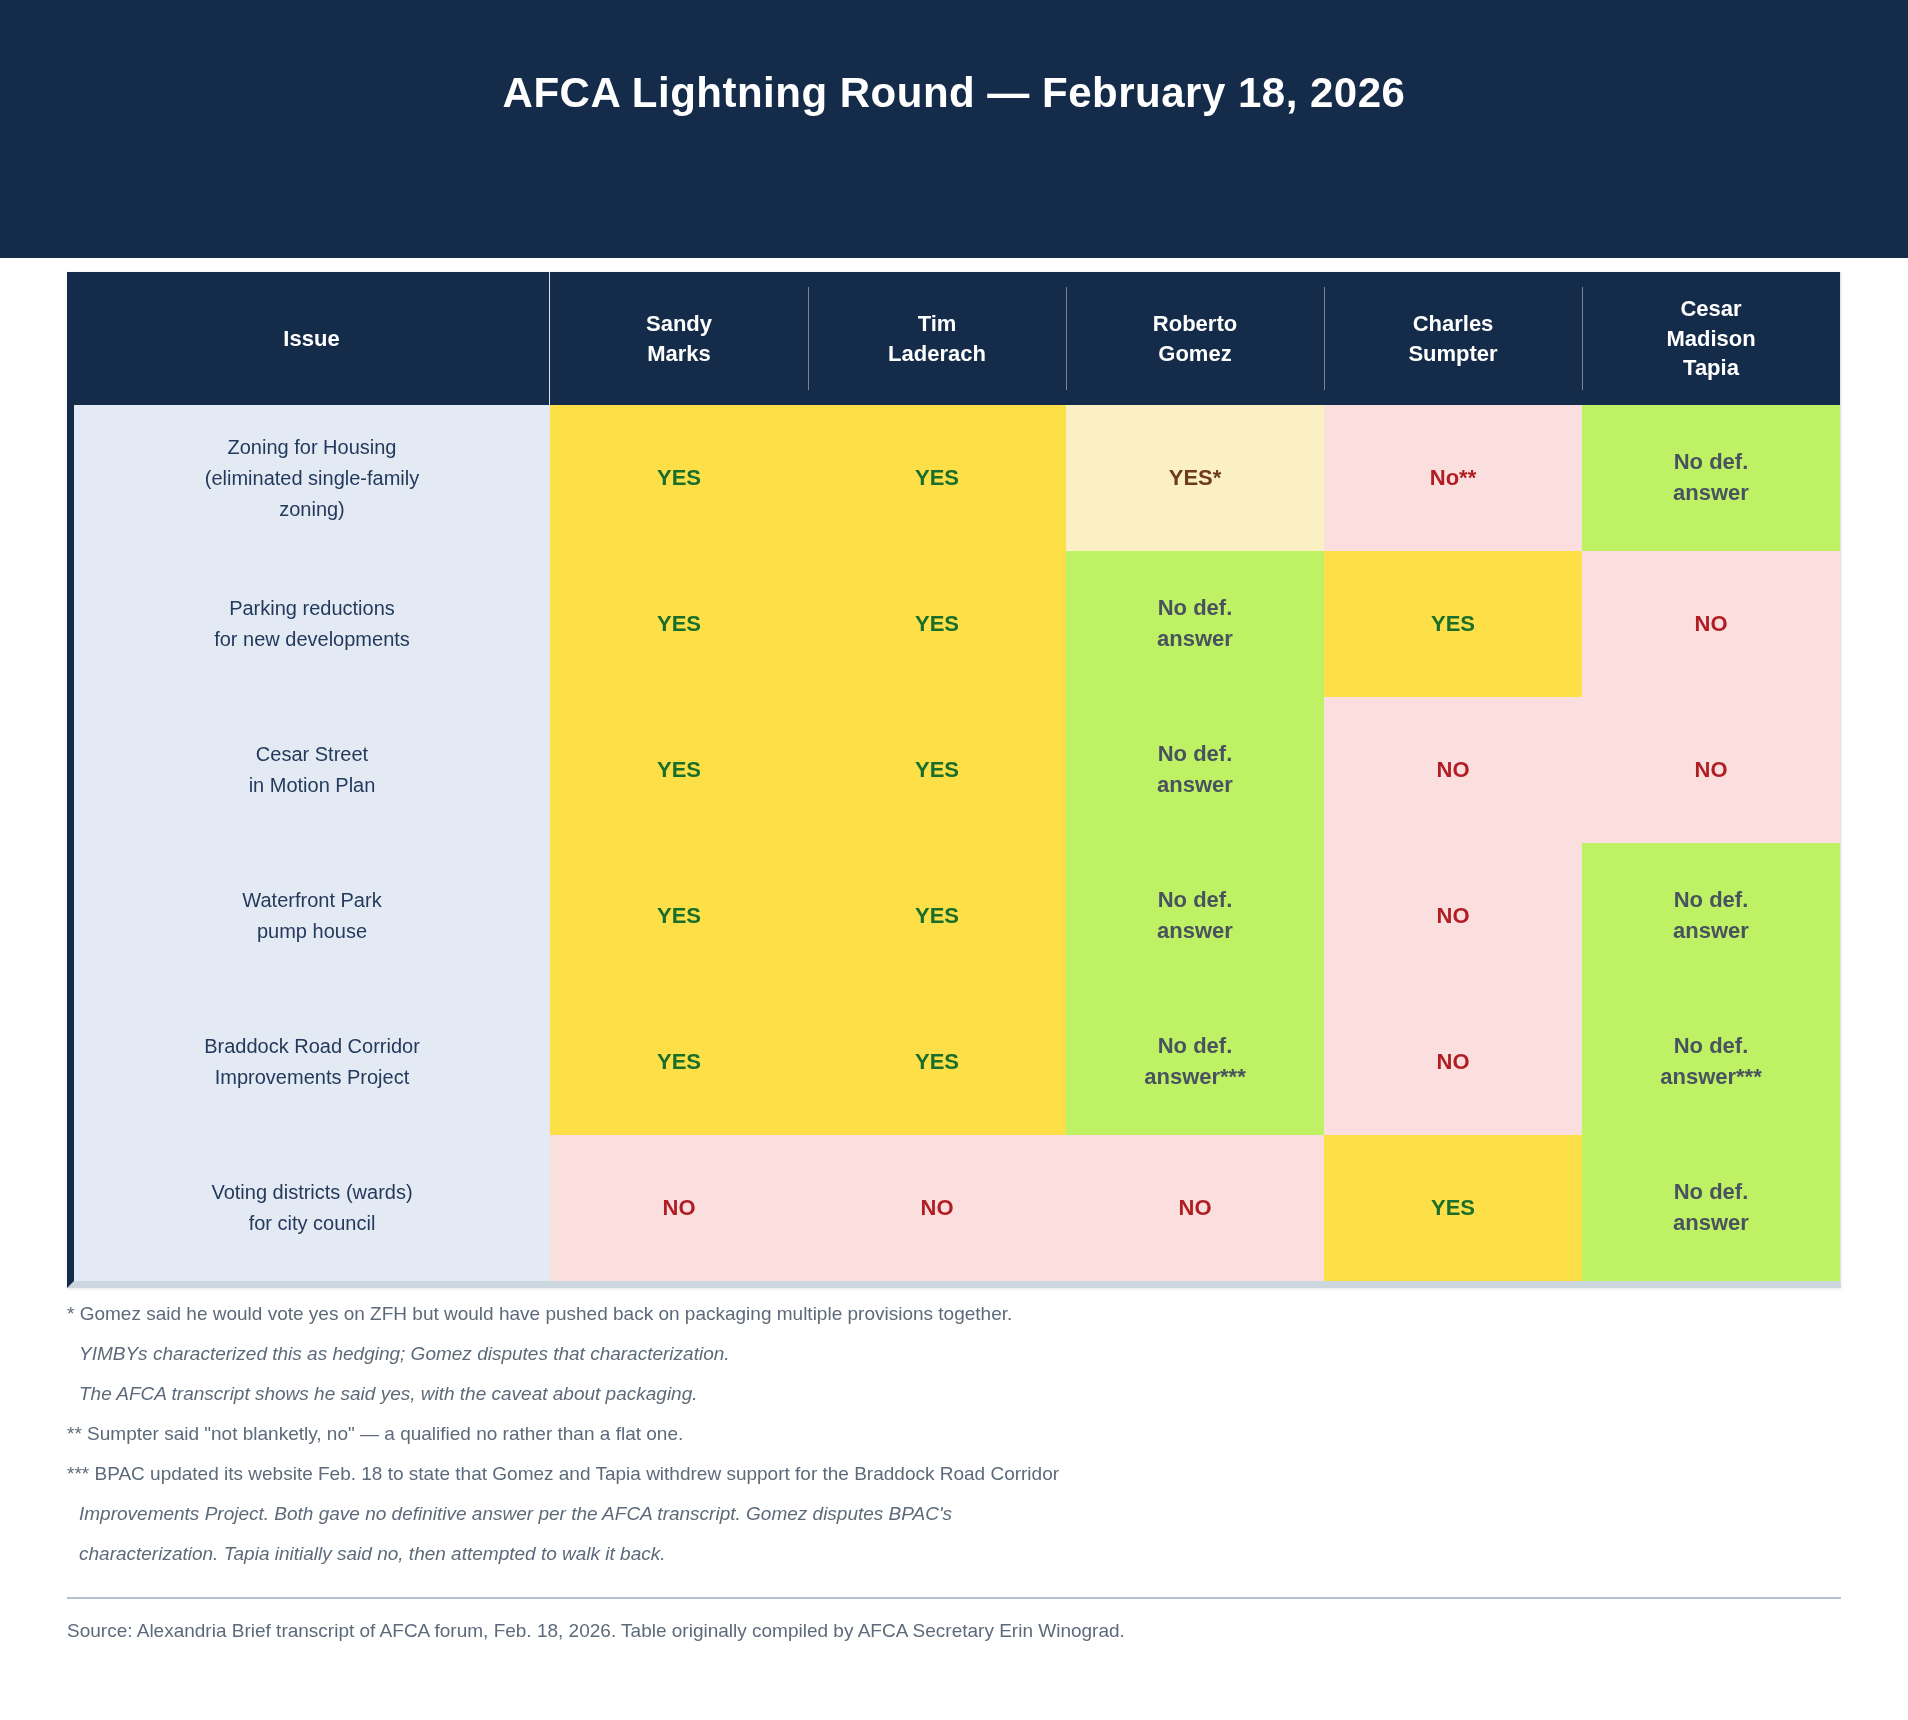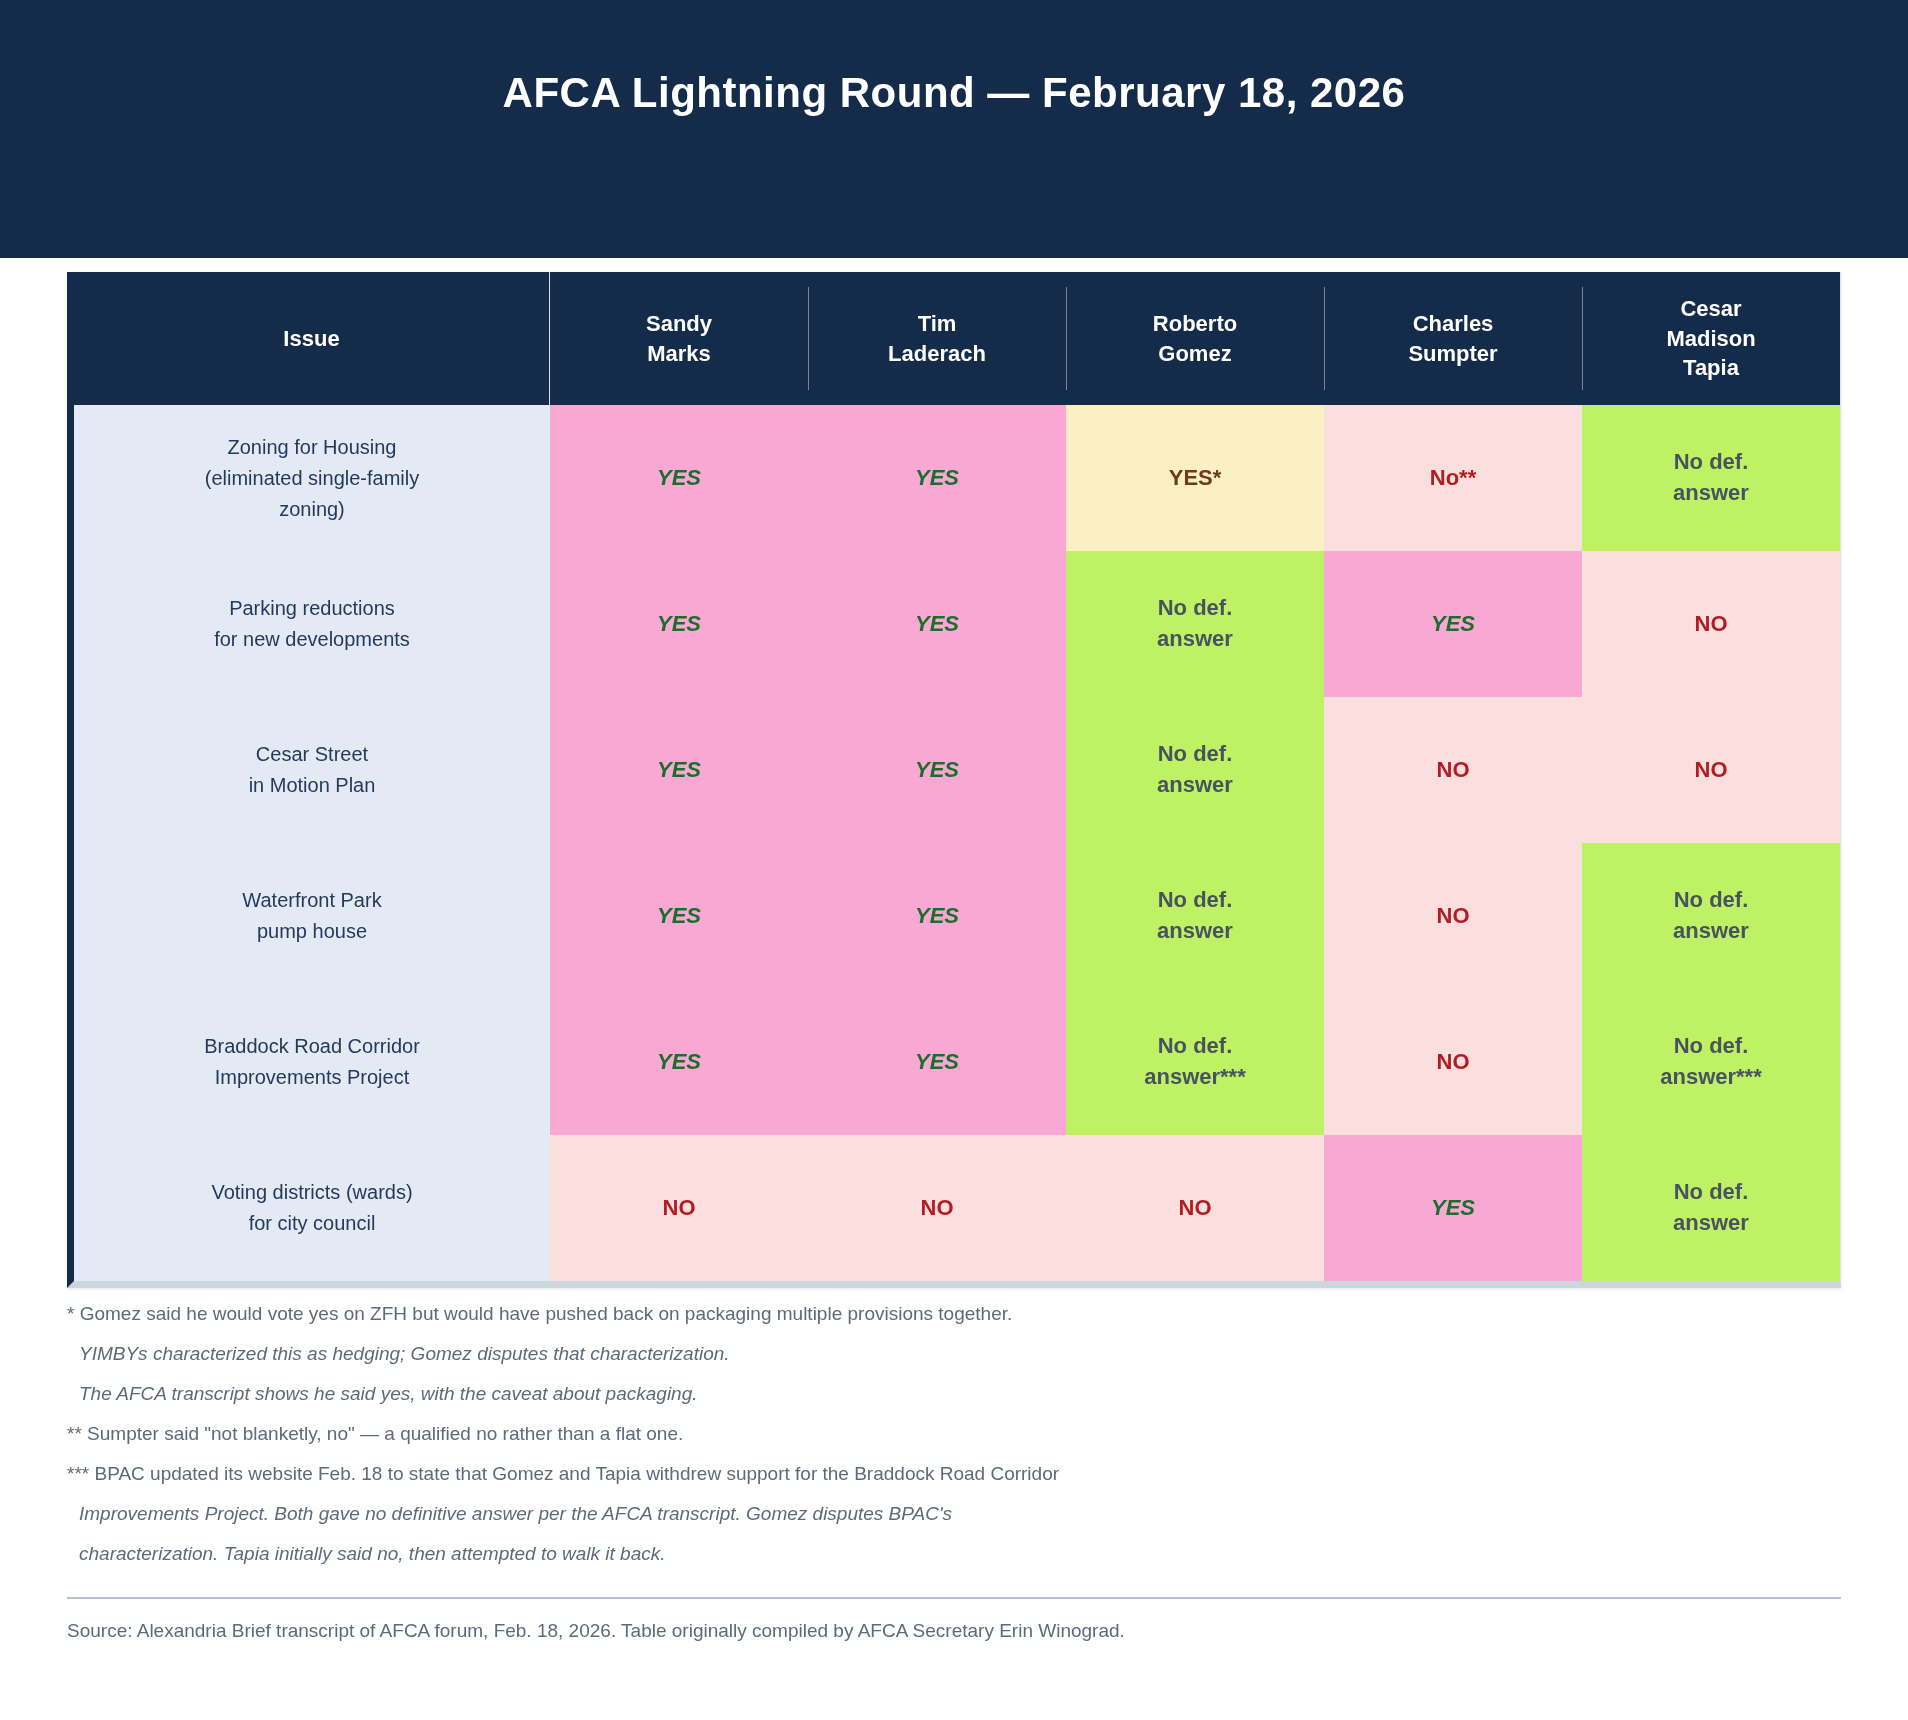--- a/index.html
+++ b/index.html
@@ -42,21 +42,21 @@
   }
   .issue-head{border-right:1px solid rgba(255,255,255,.85);}
   .col-head + .col-head::before{
     content:"";position:absolute;left:0;top:15px;bottom:15px;width:1px;
     background:rgba(255,255,255,.42);
   }
   .issue-cell{
     background:#e3eaf4;color:#243a5c;font-size:20px;line-height:1.55;
   }
   .ans-cell{font-size:22px;font-weight:bold;line-height:1.4;}
-  .t-yes{background:#f9a8d4;color:#1a6e2a;font-style:italic;}
+  .t-yes{background:#fde047;color:#1a6e2a;}
   .t-no{background:#fbdede;color:#b01e24;}
   .t-caveat{background:#fbf0c4;color:#6e3a1e;}
   .t-nodef{background:#bef264;color:#49525e;}
   
   .notes{margin:6px 67px 0 67px;}
   .note-line{
     margin:0;color:#5d6a7a;font-size:19px;line-height:40px;
     white-space:nowrap;
   }
   .note-indent{padding-left:12px;font-style:italic;}

